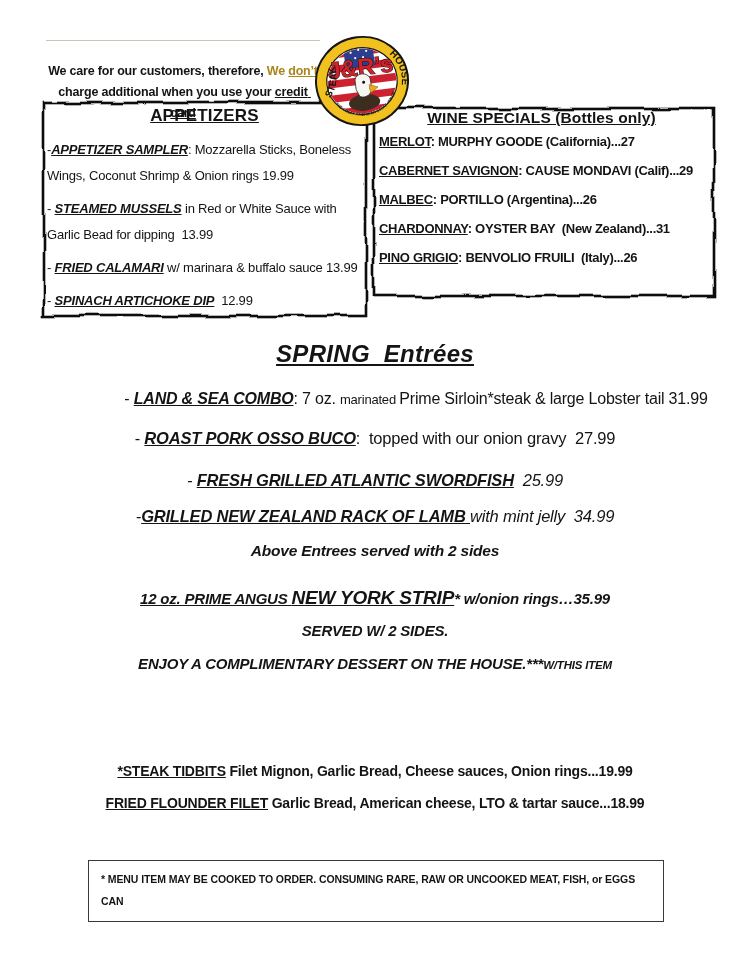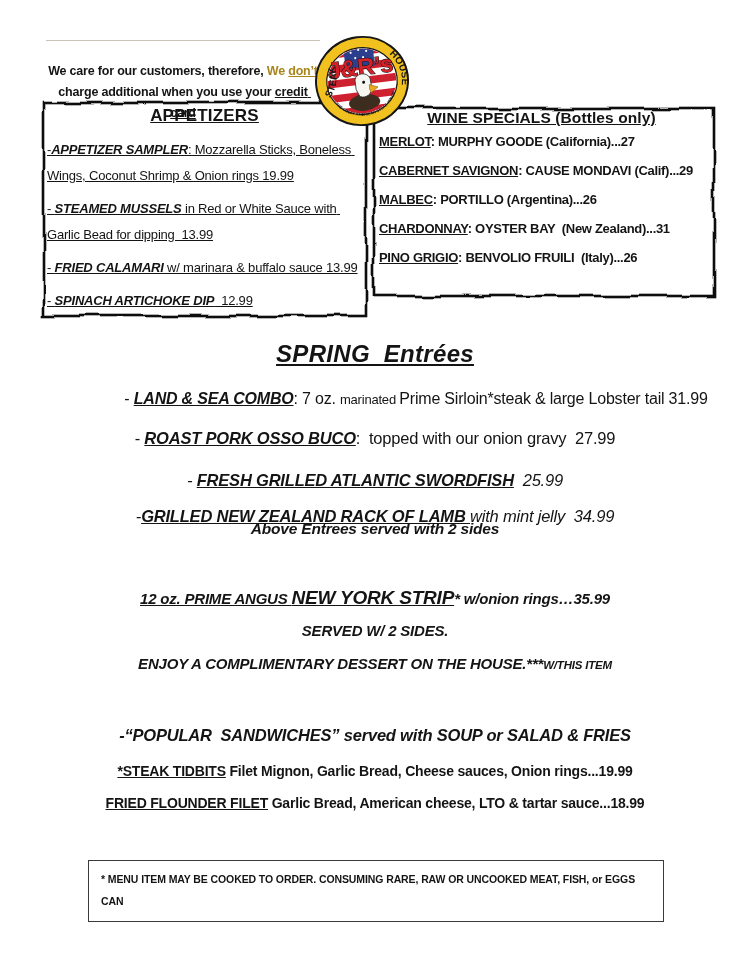--- a/index.html
+++ b/index.html
@@ -21,36 +21,36 @@
   
   .logo { position:absolute; left:313px; top:34px; width:98px; height:94px; z-index:6; }
   
   .sketchbox { position:absolute; }
   .sketchbox > svg.wavy { position:absolute; left:0; top:0; width:100%; height:100%; }
   .boxcontent { position:relative; z-index:2; }
   .box-app { left:36px; top:94px; width:338px; height:230px; }
   .box-wine { left:366px; top:100px; width:356px; height:204px; }
   .app-content { padding:12px 12px 0 11px; }
   .app-title { text-align:center; font-size:17px; font-weight:700; text-decoration:underline; margin:0 0 4px 0; letter-spacing:0.2px; }
-  .app-item { font-size:13px; line-height:26px; margin:7px 0 0 0; letter-spacing:-0.2px;text-decoration:underline; }
+  .app-item { font-size:13px; line-height:26px; margin:7px 0 0 0; letter-spacing:-0.2px; }
   .app-item:first-of-type { margin-top:11px; }
   .app-name { font-weight:700; font-style:italic; text-decoration:underline; }
   .wine-content { padding:9px 10px 0 13px; }
   .wine-title { text-align:center; font-size:15.5px; font-weight:700; text-decoration:underline; margin:0 14px 0 6px; letter-spacing:0.1px; }
   .wine-item { font-size:13px; font-weight:700; line-height:29px; letter-spacing:-0.3px; }
   .wine-item:first-of-type { margin-top:8px; }
   .wine-name { text-decoration:underline; }
   
   .cline { position:absolute; left:0; width:750px; text-align:center; letter-spacing:-0.2px; }
   .spring-title { top:340px; font-size:24px; font-weight:700; font-style:italic; text-decoration:underline; letter-spacing:0.3px; }
   .l-land { top:390px; font-size:16px;padding-left:41px; }
   .l-roast { top:429px; font-size:16.5px; }
   .l-sword { top:471px; font-size:16.5px; font-style:italic; }
   .l-lamb { top:507px; font-size:16.5px; font-style:italic; }
-  .l-above { top:520px; font-size:15.5px; font-style:italic; font-weight:700; }
+  .l-above { top:542px; font-size:15.5px; font-style:italic; font-weight:700; }
   .l-strip { top:587px; font-size:15px; font-weight:700; font-style:italic; }
   .l-served { top:622px; font-size:15px; font-weight:700; font-style:italic; }
   .l-dessert { top:655px; font-size:15px; font-weight:700; font-style:italic; }
   .l-sandhead { top:726px; font-size:16.5px; font-weight:700; font-style:italic; }
   .l-tidbits { top:763px; font-size:14px; font-weight:700; }
   .l-flounder { top:795px; font-size:14px; font-weight:700; }
   .ename { font-weight:700; font-style:italic; text-decoration:underline; }
   .ename-up { font-weight:700; text-decoration:underline; }
   .small-cap { font-size:13px; }
   .strip-lead { text-decoration:underline; }
@@ -170,21 +170,20 @@
   <div class="cline pre l-lamb"><span>-</span><span class="ename">GRILLED NEW ZEALAND RACK OF LAMB </span><span>with mint jelly  34.99</span></div>
 
   <div class="cline pre l-above">Above Entrees served with 2 sides</div>
 
   <div class="cline pre l-strip"><span class="strip-lead">12 oz. PRIME ANGUS </span><span class="strip-big">NEW YORK STRIP</span><span>* w/onion rings…35.99</span></div>
 
   <div class="cline pre l-served">SERVED W/ 2 SIDES.</div>
 
   <div class="cline pre l-dessert"><span>ENJOY A COMPLIMENTARY DESSERT ON THE HOUSE.***</span><span class="dessert-small">W/THIS ITEM</span></div>
 
-  <div class="cline pre l-sandhead">-“POPULAR  SANDWICHES” served with SOUP or SALAD &amp; FRIES</div>
 
   <div class="cline pre l-tidbits"><span class="ename-up">*STEAK TIDBITS</span><span> Filet Mignon, Garlic Bread, Cheese sauces, Onion rings...19.99</span></div>
 
   <div class="cline pre l-flounder"><span class="ename-up">FRIED FLOUNDER FILET</span><span> Garlic Bread, American cheese, LTO &amp; tartar sauce...18.99</span></div>
 
   <div class="disclaimer">
     <div class="prew">* MENU ITEM MAY BE COOKED TO ORDER. CONSUMING RARE, RAW OR UNCOOKED MEAT, FISH, or EGGS CAN</div>
   </div>
 
 </div>

